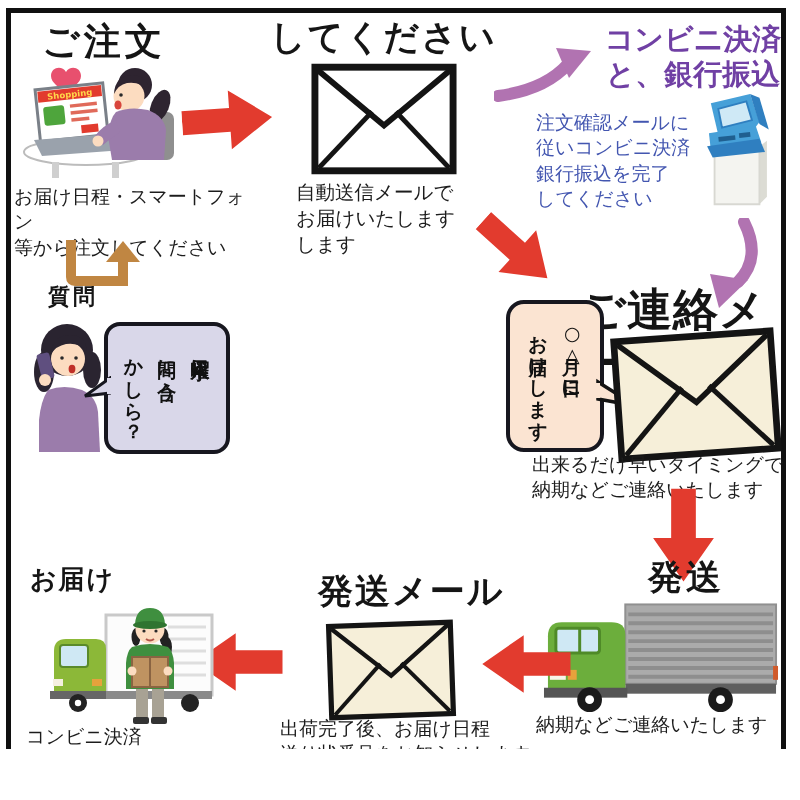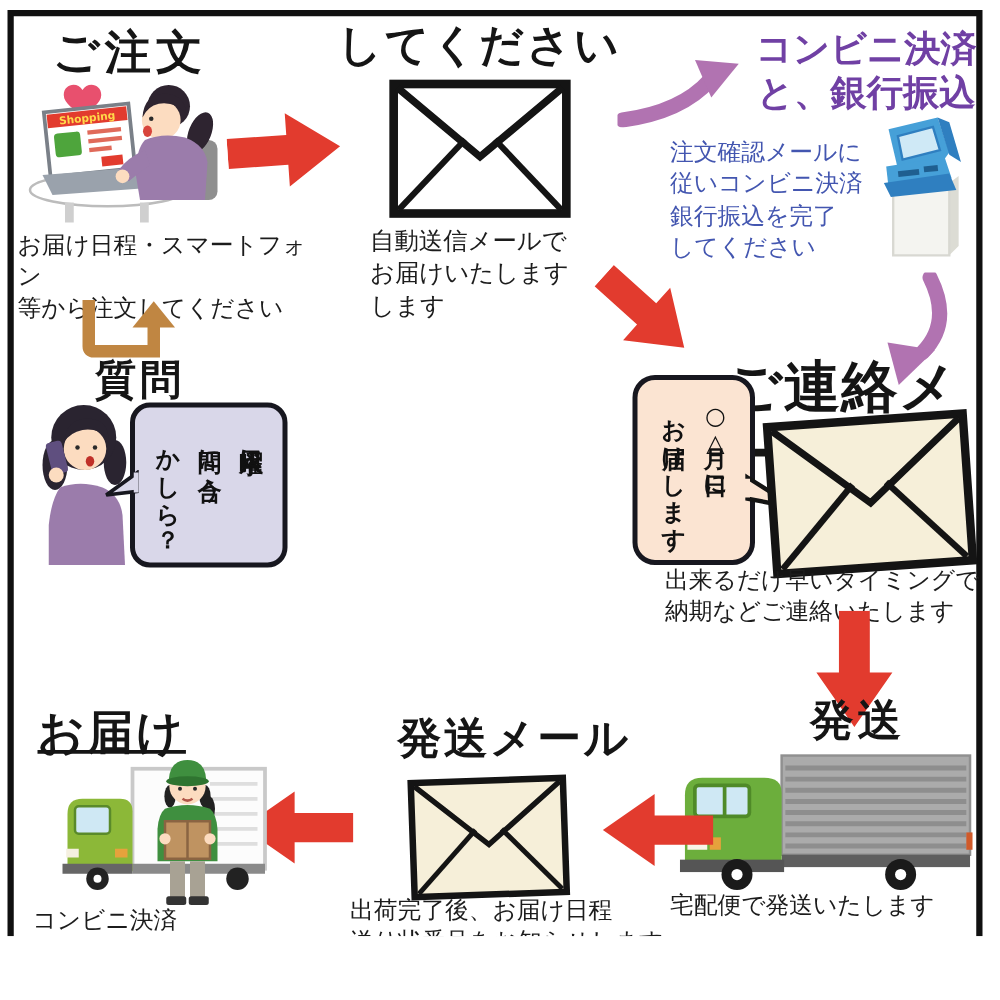--- a/index.html
+++ b/index.html
@@ -64,21 +64,21 @@
   <div class="abs caption" style="left:14px;top:184px;width:240px;">お届け日程・スマートフォン
 等から注文してください</div>
 
   <div class="abs" style="left:60px;top:238px;">
     <svg width="86" height="50" viewBox="0 0 86 50">
       <path d="M11,2 L11,39 Q11,43 15,43 L63,43 L63,22" stroke="#c08642" stroke-width="10" fill="none"></path>
       <polygon points="46,24 80,24 63,3" fill="#c08642"></polygon>
     </svg>
   </div>
 
-  <div class="abs title" style="left:76px;top:284px;font-size:33px;letter-spacing:3px;">質問</div>
+  <div class="abs title" style="left:48px;top:284px;font-size:22px;letter-spacing:3px;">質問</div>
 
   <div class="abs" style="left:20px;top:318px;">
     <svg width="102" height="134" viewBox="0 0 102 134">
       <ellipse cx="24" cy="54" rx="10" ry="20" fill="#2a2430"></ellipse>
       <ellipse cx="72" cy="52" rx="9" ry="18" fill="#2a2430"></ellipse>
       <circle cx="47" cy="32" r="26" fill="#2a2430"></circle>
       <circle cx="48" cy="41" r="17" fill="#fcdcc0"></circle>
       <path d="M31,36 Q33,17 50,17 Q66,17 67,33 Q58,24 46,26 Q36,28 31,36 Z" fill="#2a2430"></path>
       <circle cx="42" cy="40" r="1.8" fill="#2a2a2a"></circle>
       <circle cx="56" cy="40" r="1.8" fill="#2a2a2a"></circle>
@@ -216,21 +216,21 @@
       <rect x="8" y="70" width="16" height="10" fill="#f8f4e8"></rect>
       <rect x="26" y="70" width="9" height="10" fill="#e6a23c"></rect>
       <rect x="2" y="88" width="84" height="10" fill="#555555"></rect>
       <circle cx="48" cy="100" r="12.5" fill="#1a1a1a"></circle>
         <circle cx="48" cy="100" r="4.5" fill="#ffffff"></circle>
       <circle cx="180" cy="100" r="12.5" fill="#1a1a1a"></circle>
         <circle cx="180" cy="100" r="4.5" fill="#ffffff"></circle>
     </svg>
   </div>
 
-  <div class="abs caption" style="left:536px;top:712px;width:250px;">宅配便で発送いたします</div>
+  <div class="abs caption" style="left:536px;top:712px;width:250px;">納期などご連絡いたします</div>
 
   <div class="abs" style="left:478px;top:628px;transform:rotate(180deg);">
     <svg width="95" height="72" viewBox="0 0 100 80">
       <polygon points="0,27 52,27 52,8 98,40 52,72 52,53 0,53" fill="#e23b2e"></polygon>
     </svg>
   </div>
 
   <div class="abs title" style="left:306px;top:570px;font-size:35px;letter-spacing:2px;margin-left:12px;">発送メール</div>
 
   <div class="abs" style="left:316px;top:620px;transform:rotate(-2deg);">
@@ -244,21 +244,21 @@
 
   <div class="abs caption" style="left:280px;top:716px;width:260px;">出荷完了後、お届け日程
 送り状番号をお知らせします</div>
 
   <div class="abs" style="left:190px;top:626px;transform:rotate(180deg);">
     <svg width="95" height="72" viewBox="0 0 100 80">
       <polygon points="0,27 52,27 52,8 98,40 52,72 52,53 0,53" fill="#e23b2e"></polygon>
     </svg>
   </div>
 
-  <div class="abs title" style="left:30px;top:564px;font-size:37px;letter-spacing:2px;text-decoration:underline;">お届け</div>
+  <div class="abs title" style="left:30px;top:564px;font-size:26px;letter-spacing:2px;">お届け</div>
 
   <div class="abs" style="left:48px;top:598px;">
     <svg width="172" height="130" viewBox="0 0 172 128">
 
       <rect x="58" y="16" width="106" height="80" fill="#fcfcfc" stroke="#c9c9c9" stroke-width="3"></rect>
       <g stroke="#dedede" stroke-width="3">
         <line x1="120" y1="28" x2="158" y2="28"></line>
           <line x1="120" y1="40" x2="158" y2="40"></line>
         <line x1="120" y1="52" x2="158" y2="52"></line>
           <line x1="120" y1="64" x2="158" y2="64"></line>

